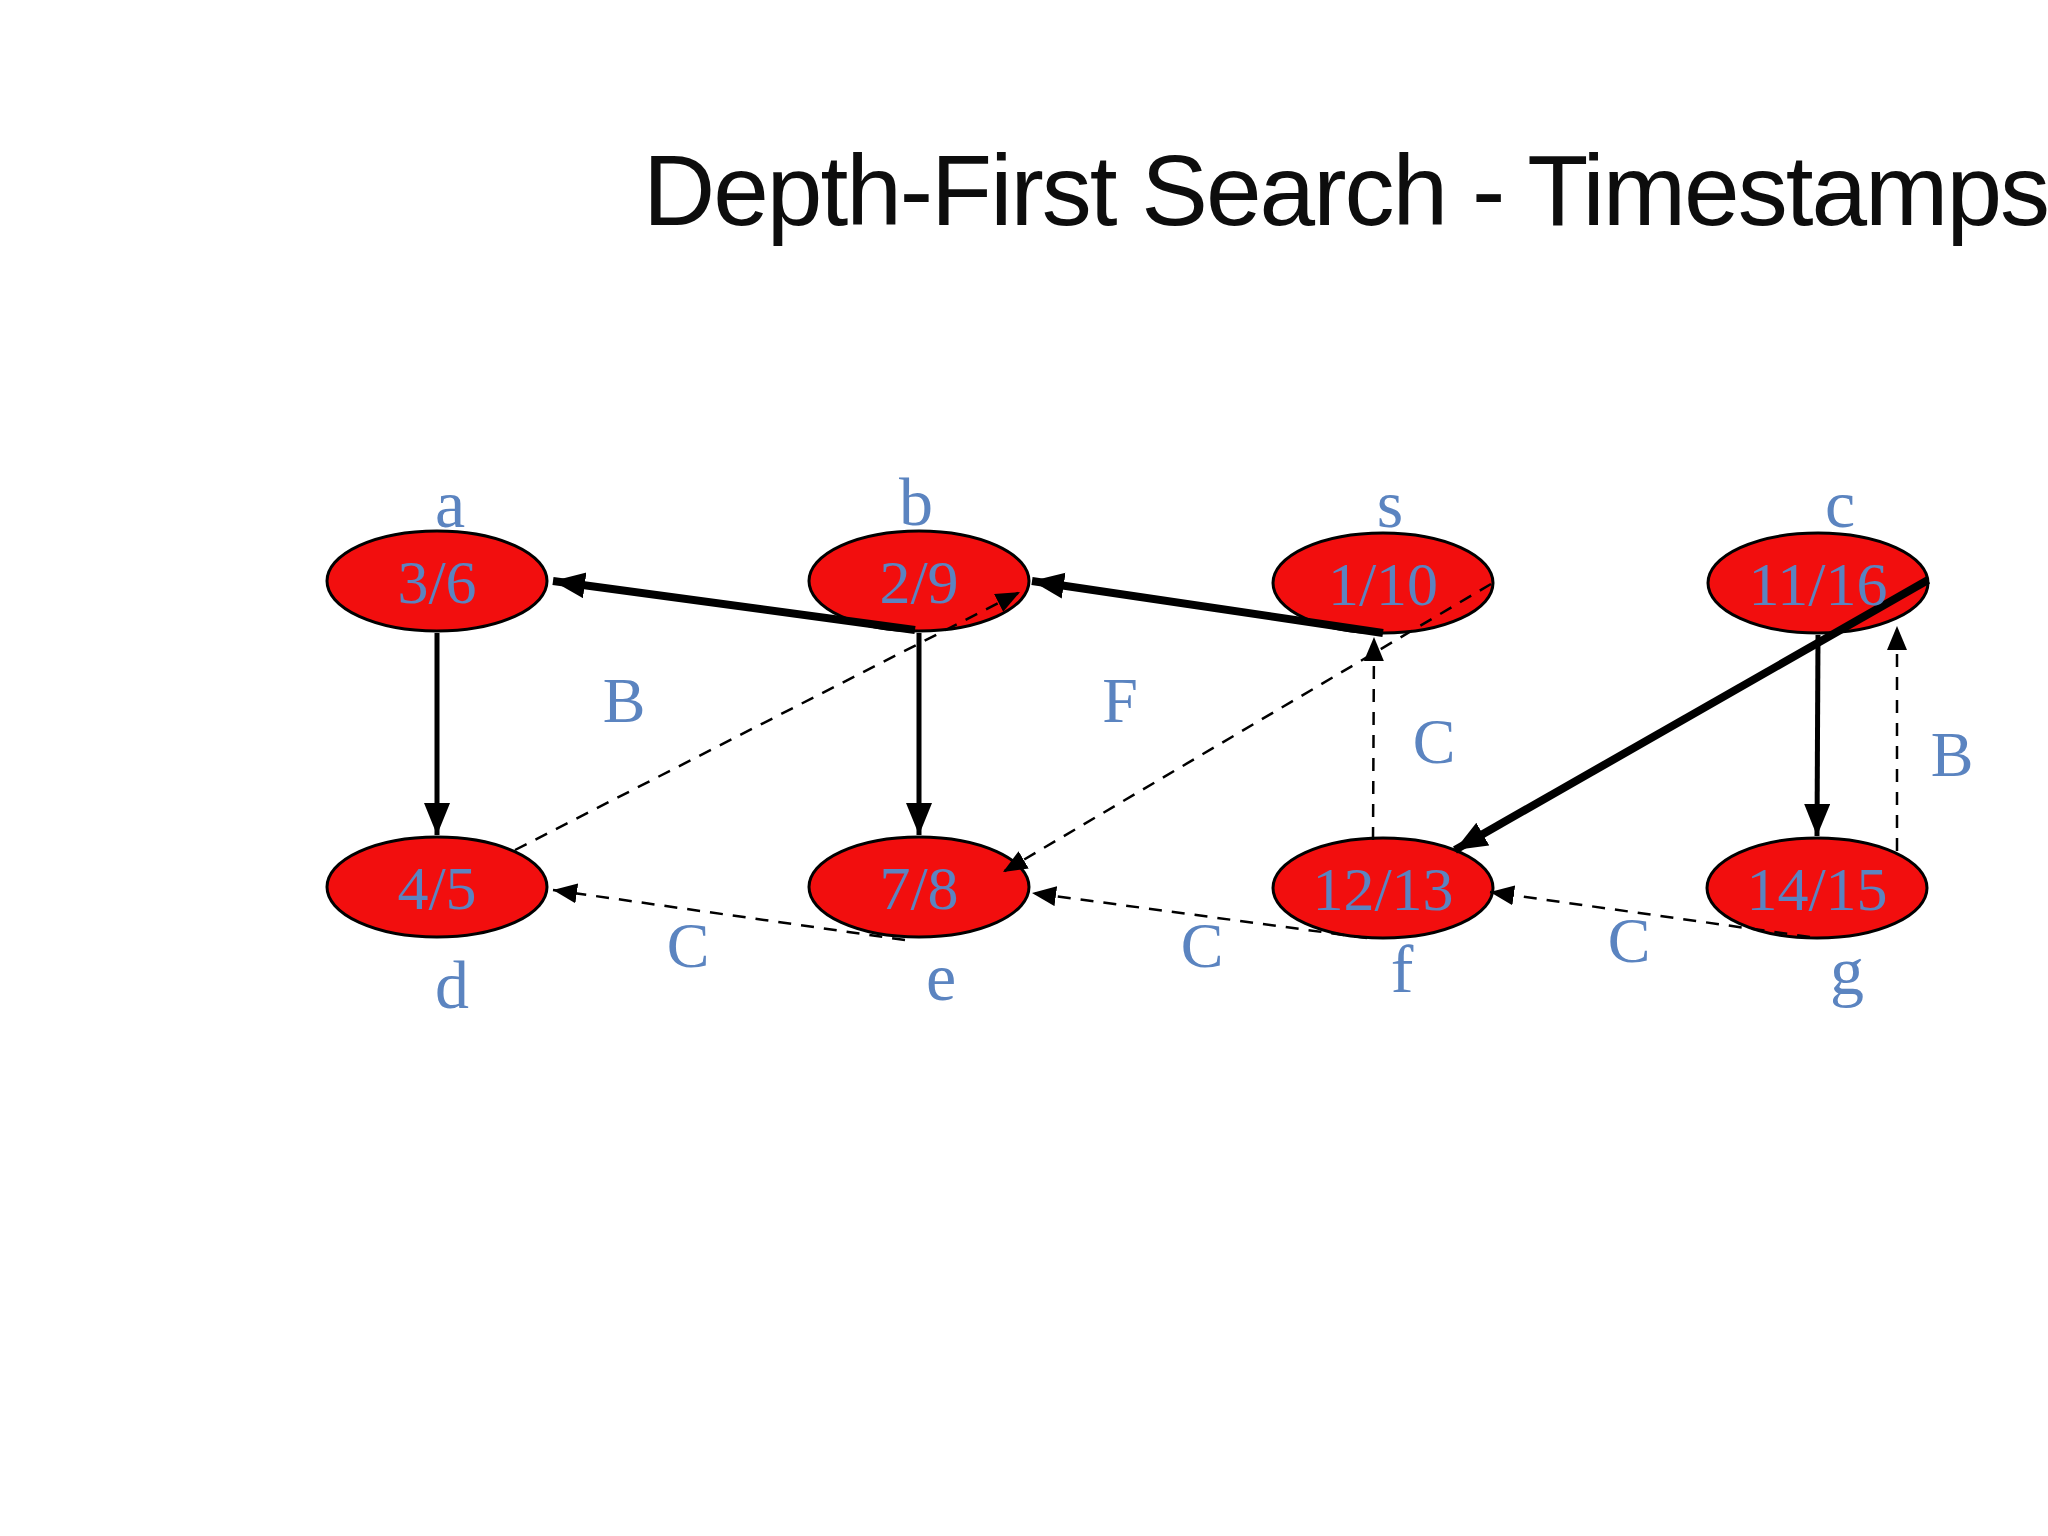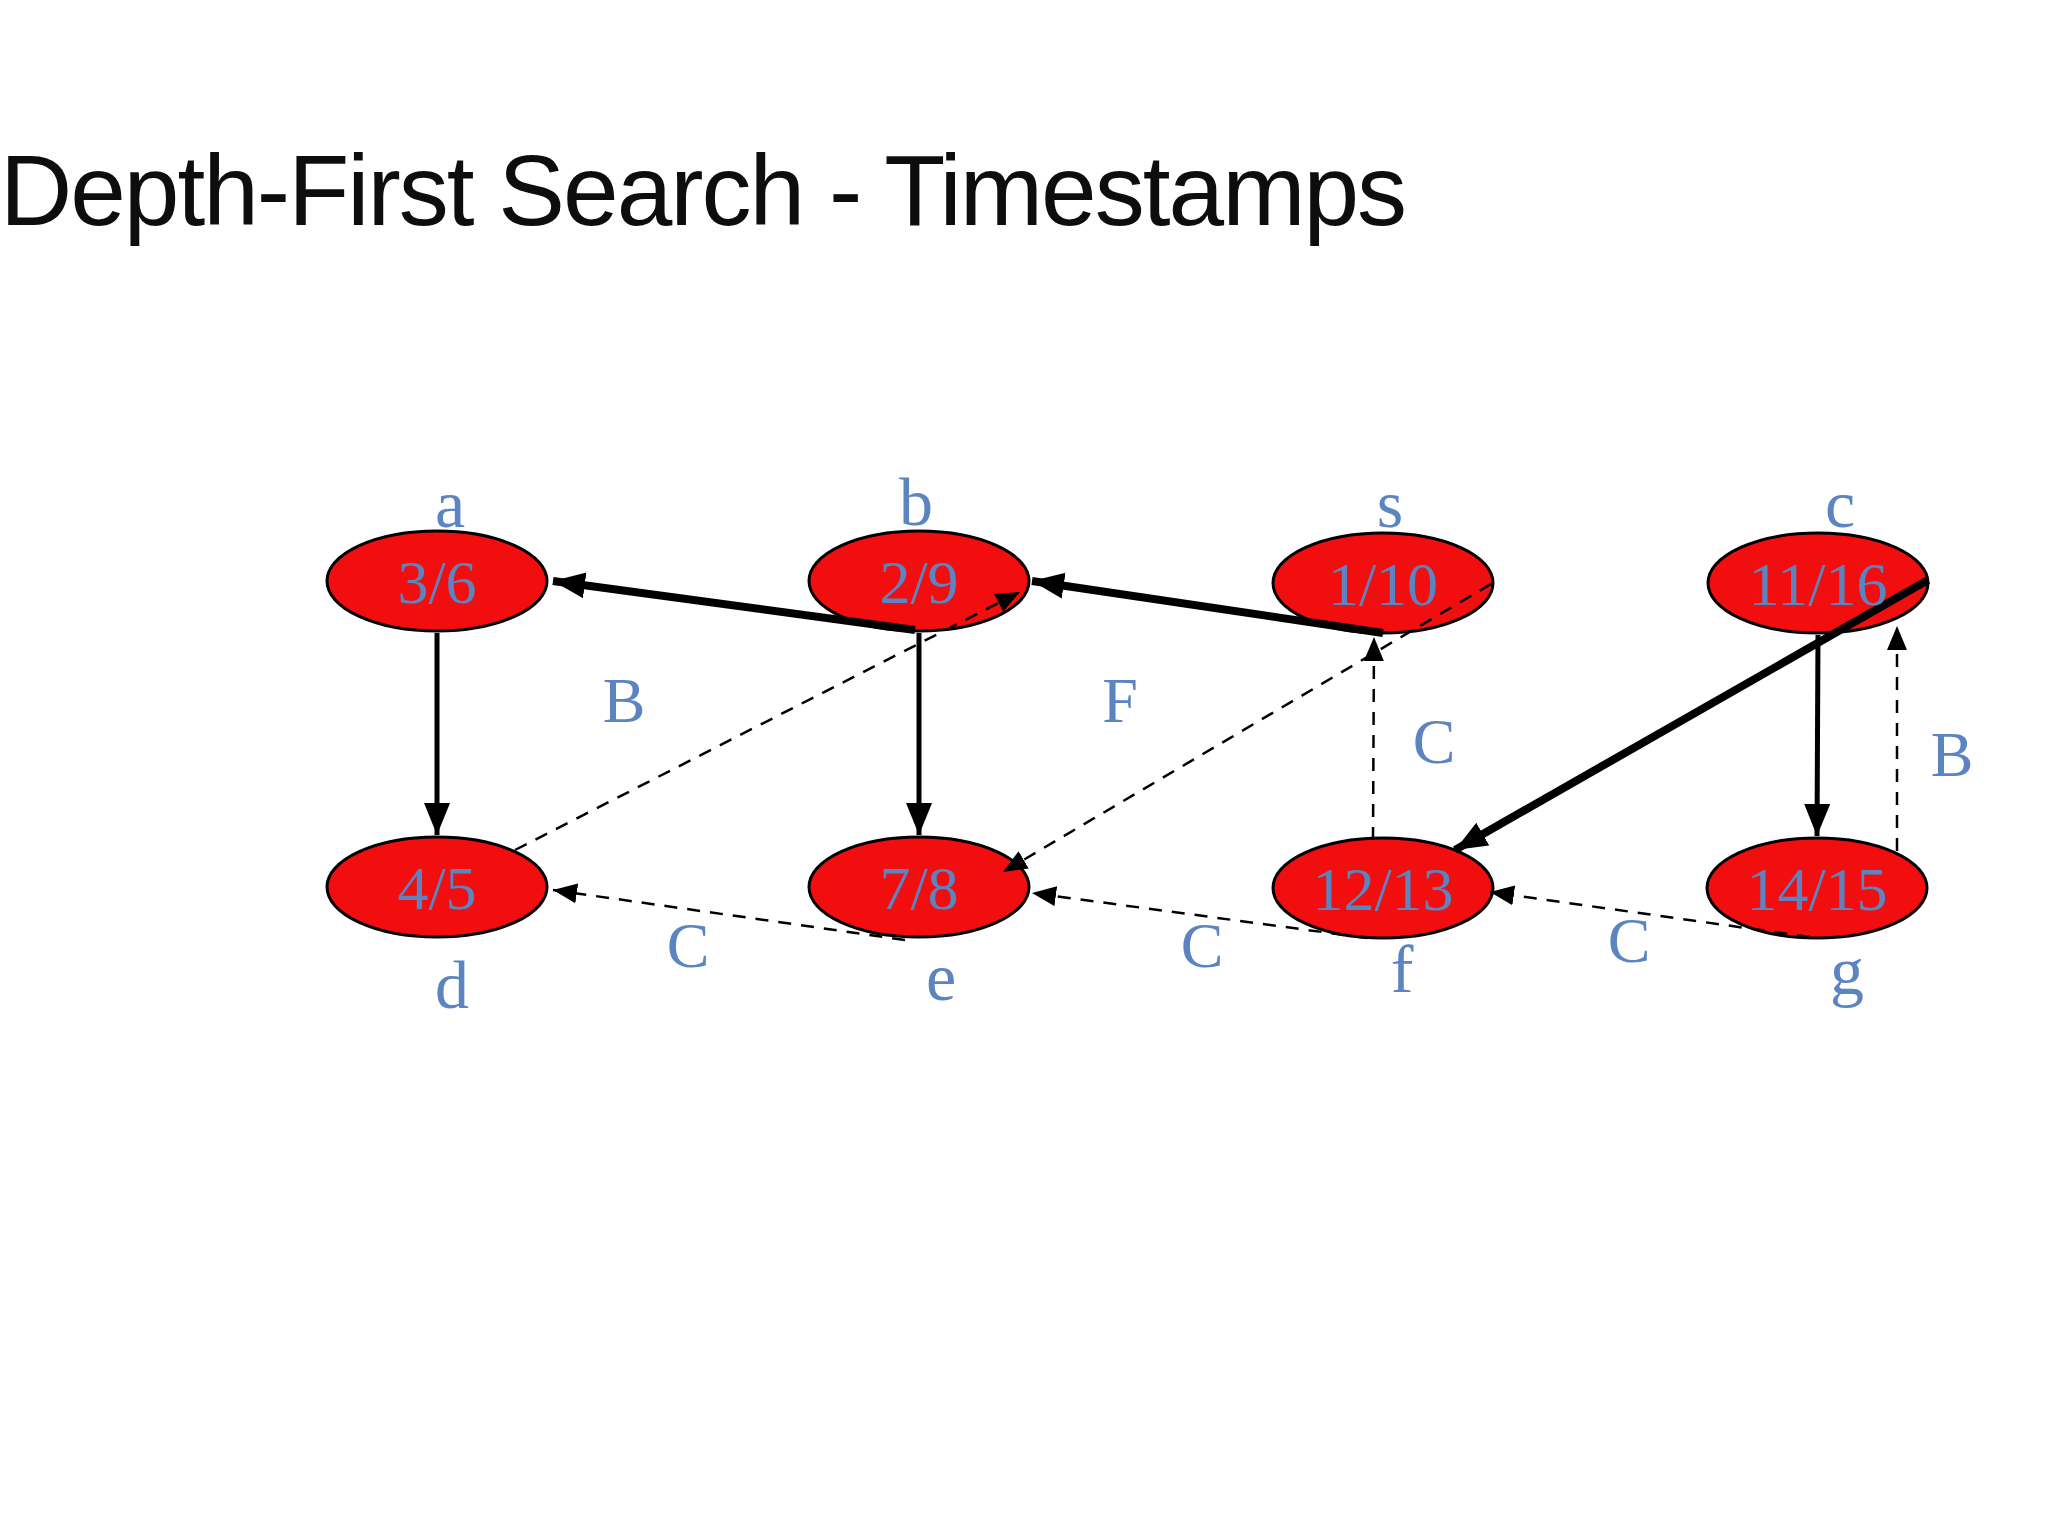--- a/index.html
+++ b/index.html
@@ -16,21 +16,21 @@
     height: 1536px;
     background: #ffffff;
     font-family: "Liberation Sans", sans-serif;
   }
   .slide-title {
     position: absolute;
     top: 140px;
     left: 0;
     width: 100%;
     margin: 0;
-    text-align: left;
+    text-align: right;
     font-family: "Liberation Sans", sans-serif;
     font-weight: 400;
     font-size: 100px;
     line-height: 1em;
     letter-spacing: -2px;
     color: #0d0d0d;
     white-space: nowrap;
   }
   #graph {
     position: absolute;

